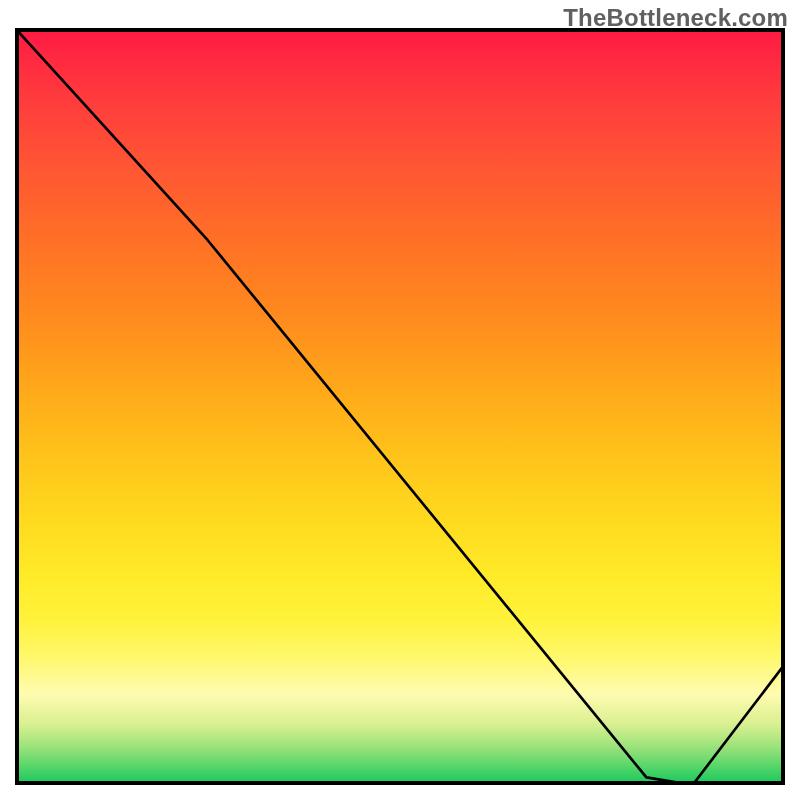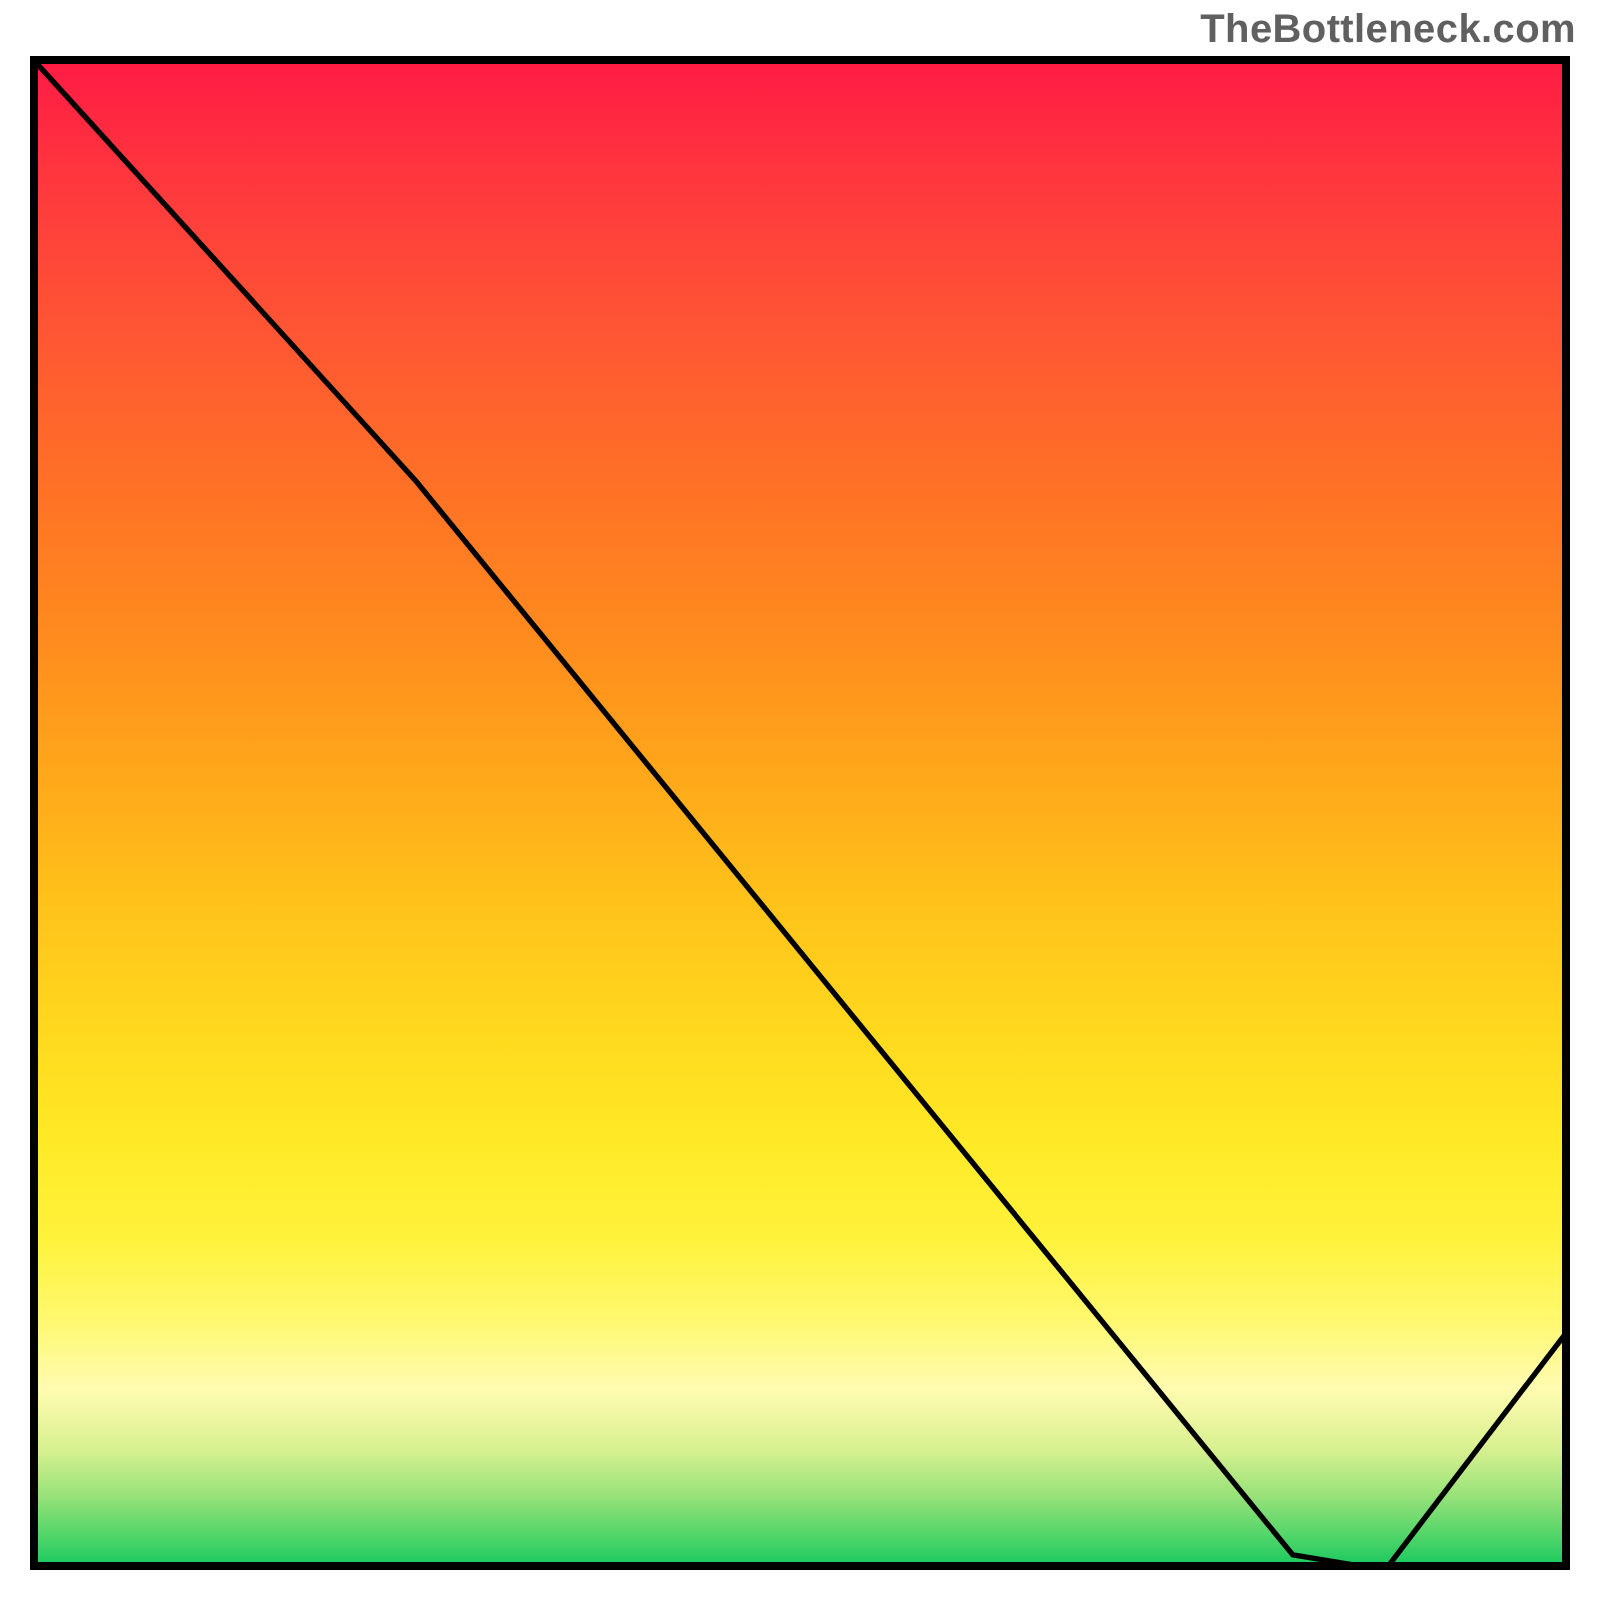--- a/index.html
+++ b/index.html
@@ -8,21 +8,21 @@
     height: 800px;
     background: #ffffff;
     font-family: Arial, Helvetica, sans-serif;
     position: relative;
     overflow: hidden;
   }
   .watermark {
     position: absolute;
     top: 4px;
     right: 12px;
-    font-size: 20px;
+    font-size: 24px;
     font-weight: 600;
     color: #606060;
     letter-spacing: 0.2px;
     z-index: 5;
   }
   .plot-wrap {
     position: absolute;
     left: 15px;
     top: 28px;
     width: 770px;

